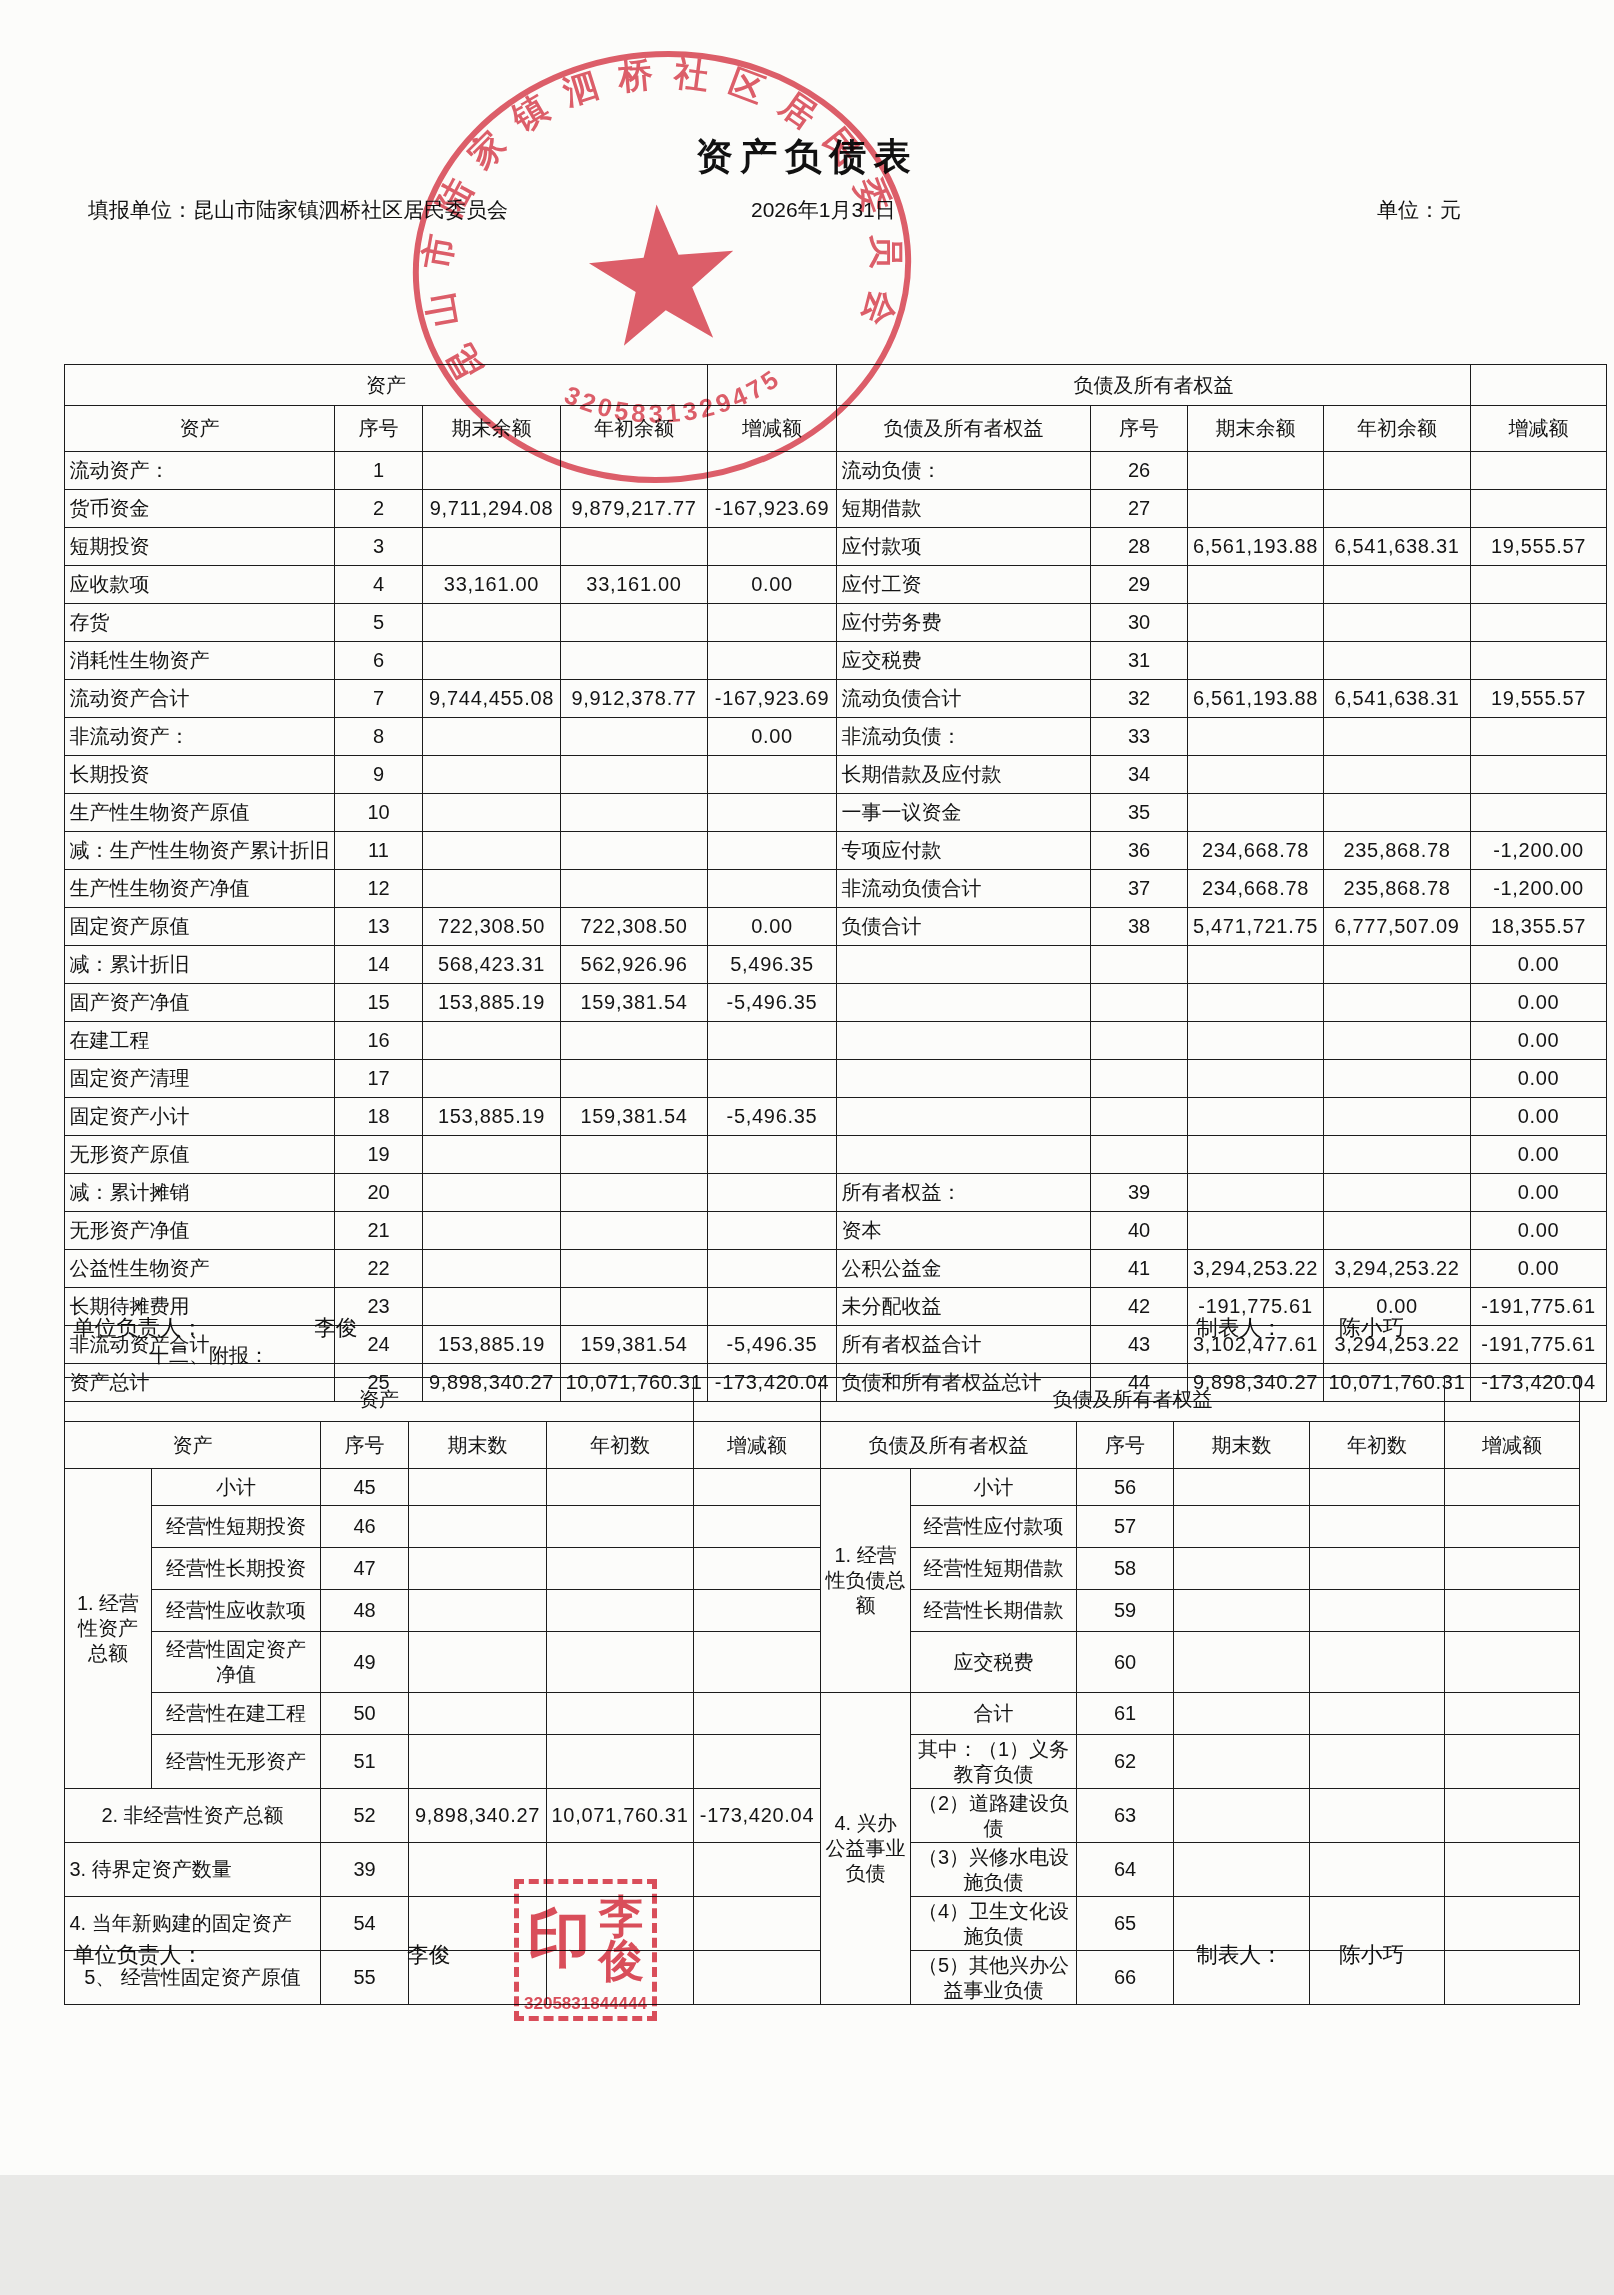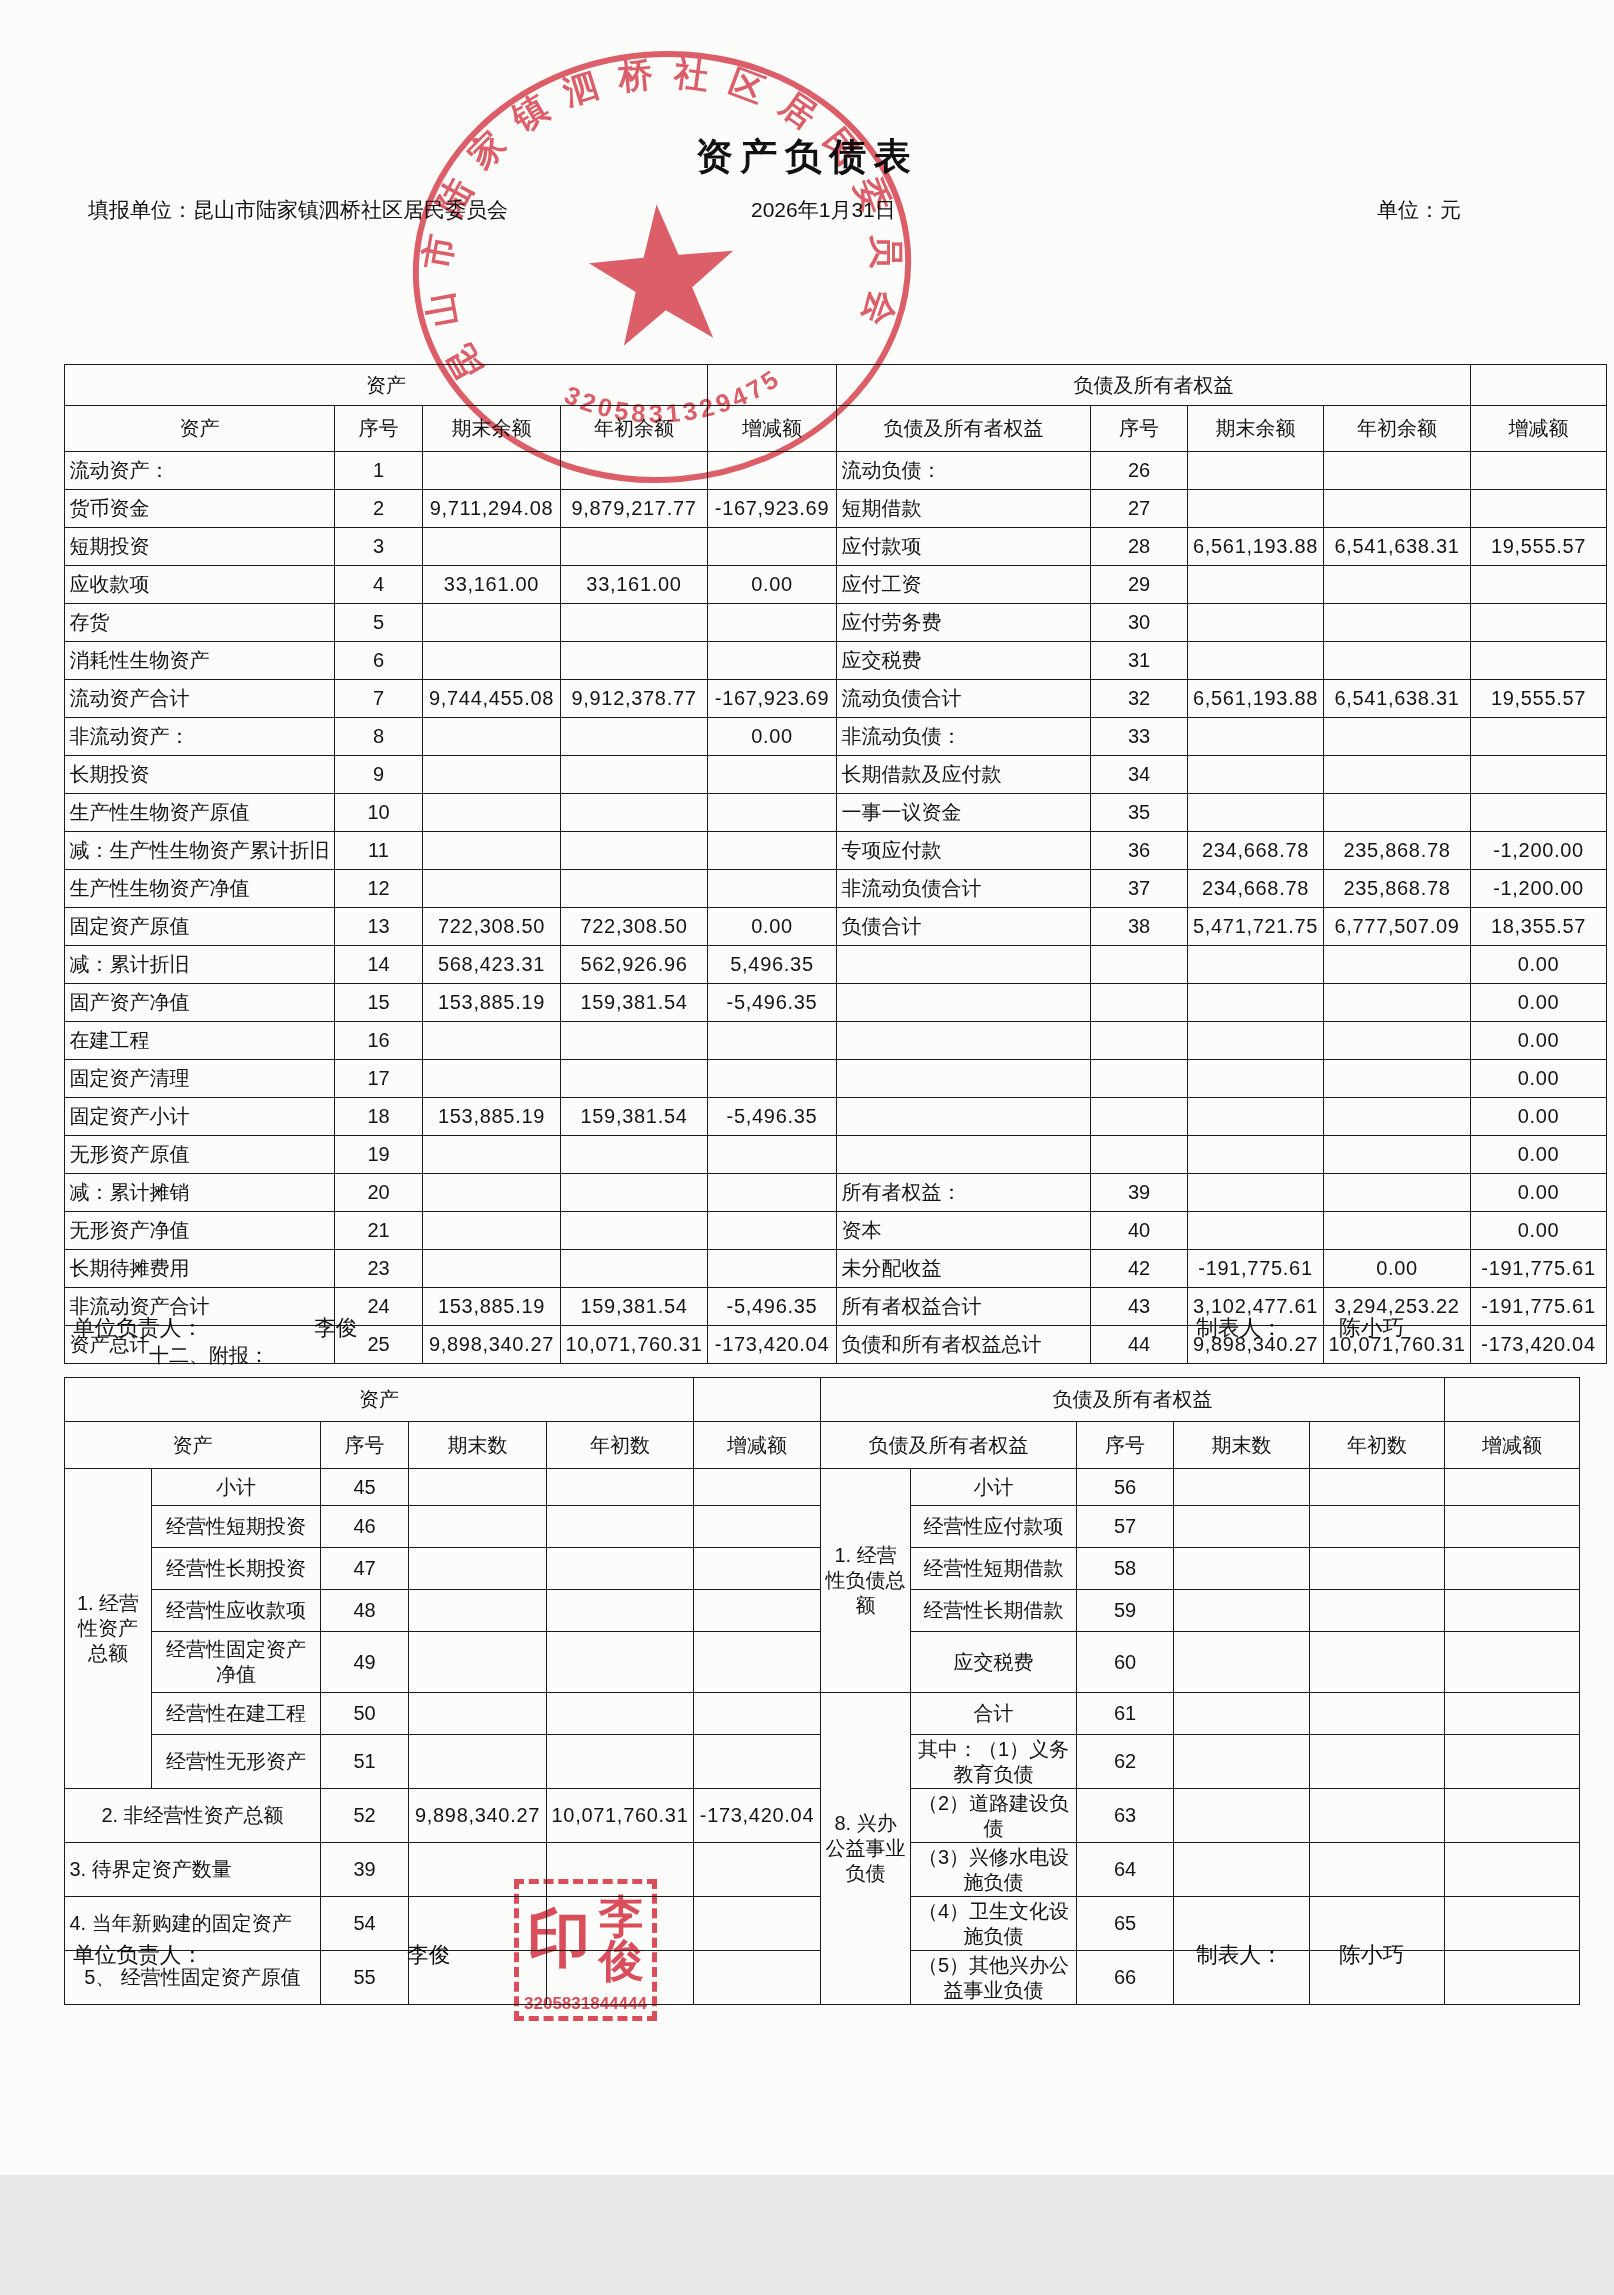--- a/index.html
+++ b/index.html
@@ -356,20 +356,32 @@
         <tr>
           <td class="lb1">无形资产净值</td>
           <td class="no">21</td>
           <td class="nm"></td>
           <td class="nm"></td>
           <td class="nm"></td>
           <td class="lb1">资本</td>
           <td class="no">40</td>
           <td class="nm"></td>
           <td class="nm"></td>
+          <td class="nm">0.00</td>
+        </tr>
+        <tr>
+          <td class="lb1">公益性生物资产</td>
+          <td class="no">22</td>
+          <td class="nm"></td>
+          <td class="nm"></td>
+          <td class="nm"></td>
+          <td class="lb1">公积公益金</td>
+          <td class="no">41</td>
+          <td class="nm">3,294,253.22</td>
+          <td class="nm">3,294,253.22</td>
           <td class="nm">0.00</td>
         </tr>
         <tr>
           <td class="lb1">长期待摊费用</td>
           <td class="no">23</td>
           <td class="nm"></td>
           <td class="nm"></td>
           <td class="nm"></td>
           <td class="lb1">未分配收益</td>
           <td class="no">42</td>
@@ -510,21 +522,21 @@
           <td class="nm"></td>
           <td class="nm"></td>
           <td class="nm"></td>
         </tr>
         <tr style="height: 42px;">
           <td class="sub">经营性在建工程</td>
           <td class="no">50</td>
           <td class="nm"></td>
           <td class="nm"></td>
           <td class="nm"></td>
-          <td class="grp" rowspan="6">8. 兴办公益事业负债</td>
+          <td class="grp" rowspan="6">4. 兴办公益事业负债</td>
           <td class="sub">合计</td>
           <td class="no">61</td>
           <td class="nm"></td>
           <td class="nm"></td>
           <td class="nm"></td>
         </tr>
         <tr style="height: 42px;">
           <td class="sub">经营性无形资产</td>
           <td class="no">51</td>
           <td class="nm"></td>

